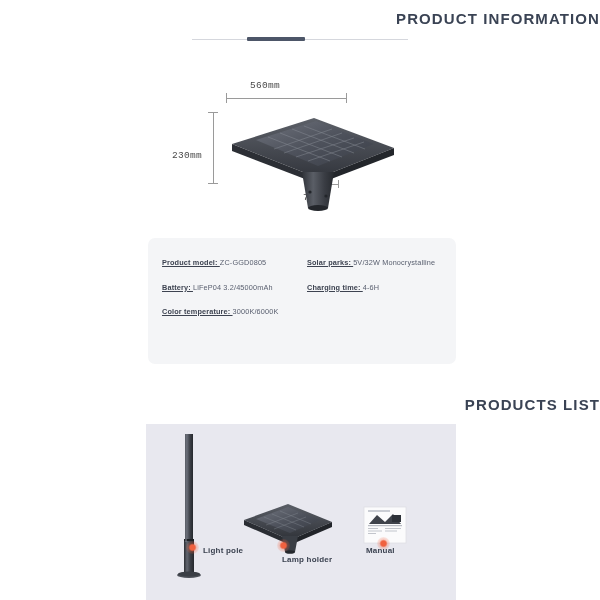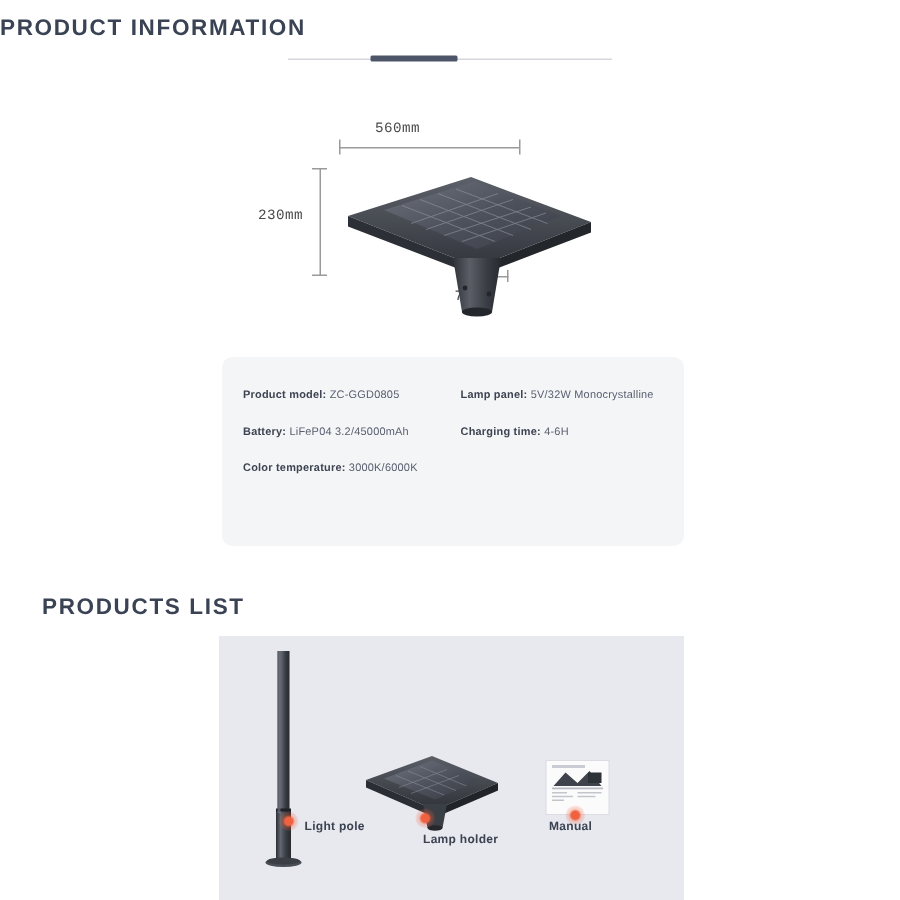--- a/index.html
+++ b/index.html
@@ -8,21 +8,21 @@
     width: 600px;
     height: 600px;
     background: #ffffff;
     font-family: "Liberation Sans", sans-serif;
     overflow: hidden;
     position: relative;
   }
 
   
   .section-heading {
-    text-align: left;
+    text-align: right;
     width: 100%;
   }
   .section-heading .title {
     font-size: 15px;
     font-weight: bold;
     letter-spacing: 1.1px;
     color: #3a4354;
     display: inline-block;
   }
   .heading-rule {
@@ -61,21 +61,21 @@
     font-family: Liberation Mono, monospace;
   }
   .dim-label {
     position: absolute;
     font-size: 9.5px;
     color: #4a4a4a;
     letter-spacing: .3px;
     white-space: nowrap;
   }
   #dim-width-label  { top: 18px; left: 250px; }
-  #dim-height-label { top: 76px; left: 172px; text-align: center; }
+  #dim-height-label { top: 88px; left: 172px; text-align: center; }
   #dim-pole-label   { top: 130px; left: 303px; }
 
   .dim-line { position: absolute; background: #9a9a9a; }
   .dim-tick { position: absolute; background: #9a9a9a; }
 
   
   #dimline-width { top: 36px; left: 226px; width: 120px; height: 1px; }
   #tick-width-l  { top: 31px; left: 226px; width: 1px; height: 10px; }
   #tick-width-r  { top: 31px; left: 346px; width: 1px; height: 10px; }
   
@@ -106,21 +106,21 @@
     grid-template-columns: 145px 1fr;
     row-gap: 0;
   }
   .spec-cell {
     font-size: 7.3px;
     color: #5a6070;
     line-height: 24.5px;
     white-space: nowrap;
     letter-spacing: .15px;
   }
-  .spec-cell .k { font-weight: bold; color: #3d4351; }
+  .spec-cell .k { font-weight: bold; color: #3d4351; text-decoration: underline; }
   .spec-cell.full { grid-column: 1 / span 2; }
 
   
   #products-panel {
     position: absolute;
     top: 424px;
     left: 146px;
     width: 310px;
     height: 176px;
     background: #e8e8ef;
@@ -227,21 +227,21 @@
 </div>
 
 <div id="spec-panel">
   <div class="spec-grid">
 
     <div class="spec-cell">
       <span class="k">Product model: </span>
       <span class="v">ZC-GGD0805</span>
     </div>
     <div class="spec-cell">
-      <span class="k">Lamp panel: </span>
+      <span class="k">Solar parks: </span>
       <span class="v">5V/32W Monocrystalline</span>
     </div>
 
     <div class="spec-cell">
       <span class="k">Battery: </span>
       <span class="v">LiFeP04 3.2/45000mAh</span>
     </div>
 
     <div class="spec-cell">
       <span class="k">Charging time: </span>

